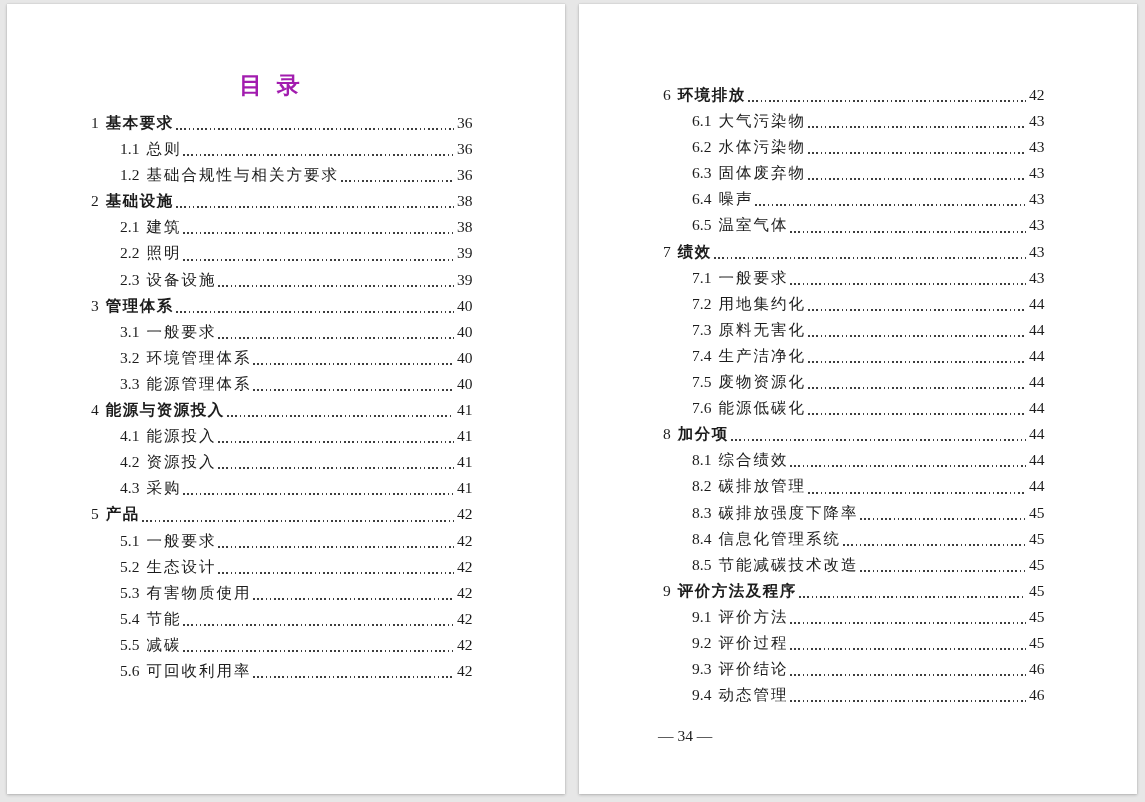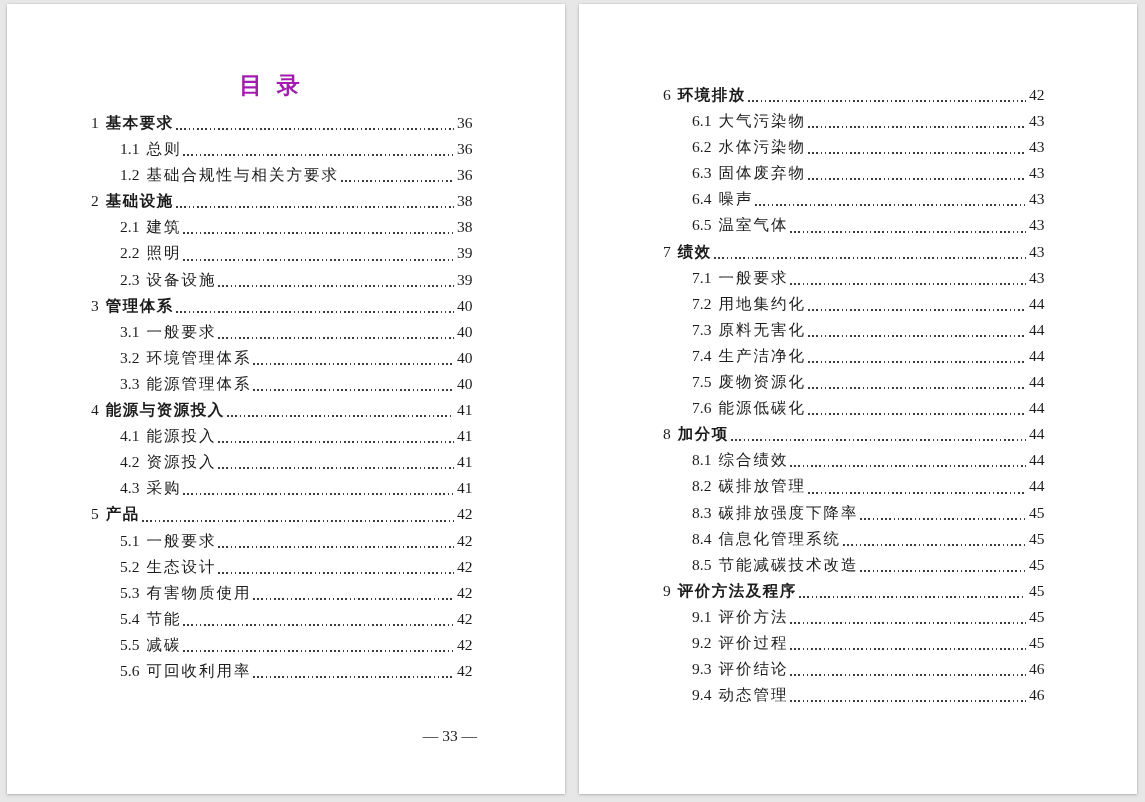--- a/index.html
+++ b/index.html
@@ -241,21 +241,20 @@
           <span class="leader"></span>
           <span class="pageno">42</span>
         </div>
         <div class="toc-row level-2">
           <span class="num">5.6</span>
           <span class="label">可回收利用率</span>
           <span class="leader"></span>
           <span class="pageno">42</span>
         </div>
       </div>
-    <div class="footer footer-right">— 33 —</div>
   </div>
 
   <div class="page page-right">
     <div class="toc-list">
         <div class="toc-row level-1">
           <span class="num">6</span>
           <span class="label">环境排放</span>
           <span class="leader"></span>
           <span class="pageno">42</span>
         </div>
@@ -391,15 +390,16 @@
           <span class="leader"></span>
           <span class="pageno">46</span>
         </div>
         <div class="toc-row level-2">
           <span class="num">9.4</span>
           <span class="label">动态管理</span>
           <span class="leader"></span>
           <span class="pageno">46</span>
         </div>
       </div>
+    <div class="footer footer-left">— 34 —</div>
   </div>
 
 </div>
 
 </body></html>

